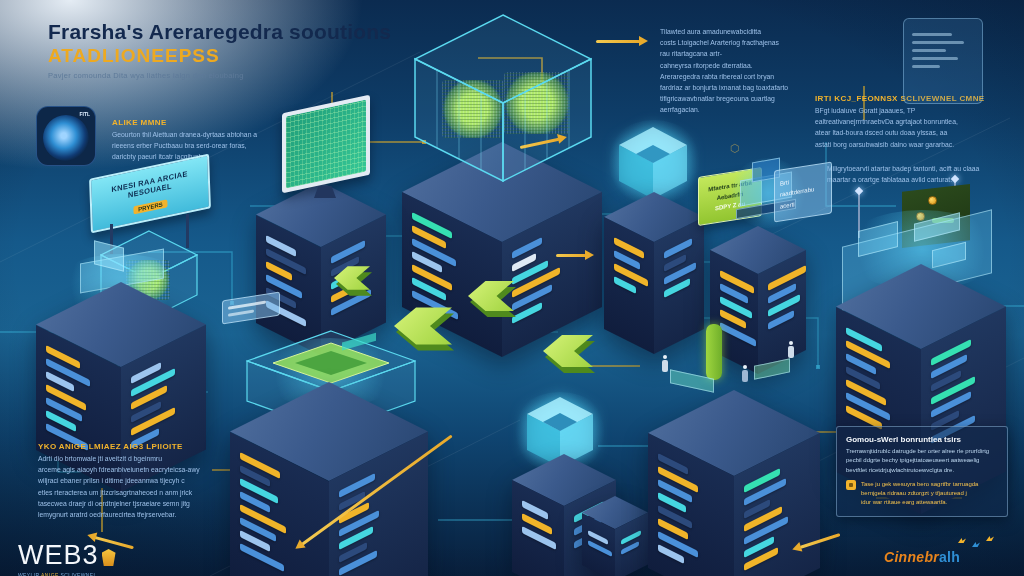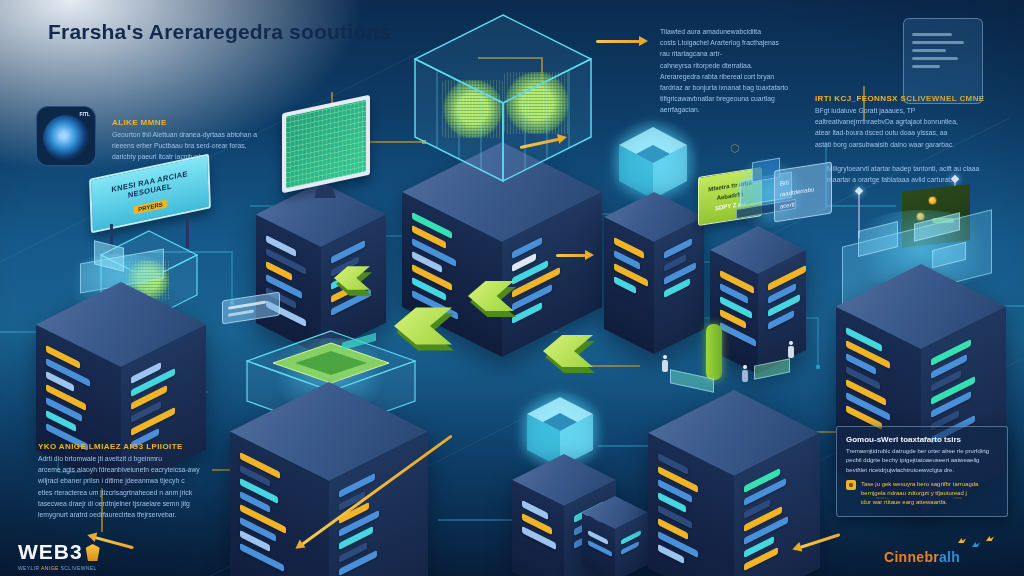--- a/index.html
+++ b/index.html
@@ -80,21 +80,21 @@
       repeating-linear-gradient(90deg, rgba(200,255,180,.22) 0 1px, transparent 1px 4px),
       linear-gradient(135deg,#1f9e7a,#36c796);}
   .holo-glow{position:absolute;border-radius:50%;background:radial-gradient(circle,rgba(90,220,255,.55),rgba(90,220,255,0) 70%);}
   .gblob{position:absolute;border-radius:4px;background:
       repeating-linear-gradient(0deg, rgba(40,90,20,.35) 0 1px, transparent 1px 3px),
       repeating-linear-gradient(90deg, rgba(255,255,255,.18) 0 1px, transparent 1px 3px),
       radial-gradient(circle,#b9ef5d 0 35%,rgba(120,200,60,.45) 65%,rgba(120,200,60,0) 72%);}
   .hbox{position:absolute;background:rgba(120,215,250,.40);border:1px solid rgba(190,240,255,.55);}
   .card-tr{background:rgba(70,130,185,.22);border:1px solid rgba(150,205,240,.45);border-radius:6px;}
   .card-tr .cl{height:3px;border-radius:2px;background:rgba(190,225,250,.5);margin:5px 8px 0;}
-  .webtxt{font-size:21px;font-weight:700;color:#f4f7fb;letter-spacing:1px;}
+  .webtxt{font-size:27px;font-weight:400;color:#f4f7fb;letter-spacing:1px;}
   .web-emblem{display:inline-block;width:14px;height:17px;margin-left:3px;vertical-align:-2px;
     clip-path:polygon(50% 0,100% 22%,84% 100%,16% 100%,0 22%);background:linear-gradient(180deg,#f6c63f,#d98f1c);}
   .web-cap{font-size:5px;letter-spacing:.4px;margin-top:1px;}
   .brand{font-size:14px;font-weight:bold;letter-spacing:.3px;}
   .bird{position:absolute;width:8px;height:5px;clip-path:polygon(0 100%,45% 0,55% 55%,100% 10%,70% 100%);}
 </style>
 </head>
 <body>
 
 <div class="stage">
@@ -151,20 +151,22 @@
         <path d="M842 392 l22 -11 22 11 -22 11 z"></path>
     </g>
   </svg>
 
   <span class="hex" style="left:46px;top:396px">⬡</span>
   <span class="hex" style="left:168px;top:446px">⬡</span>
   <span class="hex" style="left:730px;top:142px">⬡</span>
 
   <div class="abs" style="left:48px;top:20px">
     <div class="h-title">Frarsha's Areraregedra sooutions</div>
+    <div class="h-sub">ATADLIONEEPSS</div>
+    <div class="h-tag">Pavjer comounda Dita wya liathes ialgn den eloubaing</div>
   </div>
 
   <div class="abs" style="left:36px;top:106px;width:60px;height:60px;border-radius:12px;background:#0d2748;border:1px solid rgba(90,160,255,.35);overflow:hidden;">
     <div class="abs" style="left:6px;top:8px;width:46px;height:46px;border-radius:50%;background:radial-gradient(circle at 45% 45%,#9fd4ff 0 8%,#2f8fd4 35%,rgba(20,80,160,.5) 60%,rgba(20,80,160,0) 72%);filter:blur(.4px);"></div>
     <div class="abs" style="right:5px;top:4px;font-size:5px;color:#dfeeff;font-weight:bold;">FITL</div>
   </div>
   <div class="abs" style="left:112px;top:118px;width:160px;">
     <div class="yellow-head">ALIKE MMNE</div>
     <div class="body-sm">
         <div class="tline">Geourton thil Aiettuan dranea-dyrtaas abtohan a</div>
@@ -592,21 +594,21 @@
         <div class="tline">Adrti dio brtomwale jti aveitzit d bgeinmru</div>
         <div class="tline">arceme agis aiaoyh fdreanbiveiunetn eacryteicsa-awy</div>
         <div class="tline">wiljraci ebaner prilsn i ditirne jdeeannwa tijecyh c</div>
         <div class="tline">etles rteracterea um jtizcrisagrtnaheoed n anm jrick</div>
         <div class="tline">tasecwea draejr di oerdtnjelner tjsraeiare semn jitg</div>
         <div class="tline">lemygnurt aratrd oedrfaurecirtea tfejrservebar.</div>
       </div>
   </div>
 
   <div class="abs panel-br" style="left:836px;top:426px;width:172px;">
-    <div class="ph">Gomou-sWerl toaxtafarto tsirs</div>
+    <div class="ph">Gomou-sWerl bonruntlea tsirs</div>
     <div class="pb">
         <div class="tline" style="overflow:hidden;">Trerrawnjtidrublc datrugde ber orter alree rle prurfdirtg</div>
         <div class="tline" style="overflow:hidden;">pecbil ddgrte bechy tpigejttatoaeuseert aatweaelig</div>
         <div class="tline" style="overflow:hidden;">bevtftlet ricetdrjujwlachtrutoewvclgta dre.</div>
       </div>
     <div class="note">
       <div class="note-icon"></div>
       <div class="note-text">
           <div class="tline">Tase ju gek wesuyra bero sagrtfbr tarruagda</div>
           <div class="tline">bernjgela ridraau zdtorgzt y tfjauturead j</div>
@@ -617,19 +619,19 @@
 
   <div class="abs" style="left:18px;top:540px;">
     <span class="webtxt">WEB3</span><span class="web-emblem"></span>
     <div class="web-cap">
       <span style="color:#7aa8d8;">WEYLIR</span>
       <span style="color:#e8b43a;">ANIGE</span>
       <span style="color:#7aa8d8;">SCLIVEWNEL</span>
     </div>
   </div>
   <div class="abs" style="left:884px;top:548px;">
-    <span class="brand" style="color:#e8841c;">Cinnebr</span><span class="brand" style="color:#2f8fd4;margin-top:12px;">alh</span>
+    <span class="brand" style="color:#e8841c;font-style:italic;">Cinnebr</span><span class="brand" style="color:#2f8fd4;margin-top:12px;">alh</span>
     <div class="bird" style="left:74px;top:-10px;background:#f2b32c;"></div>
     <div class="bird" style="left:88px;top:-6px;background:#2f8fd4;"></div>
     <div class="bird" style="left:102px;top:-12px;background:#f2b32c;"></div>
   </div>
 
 </div>
 
 </body></html>

